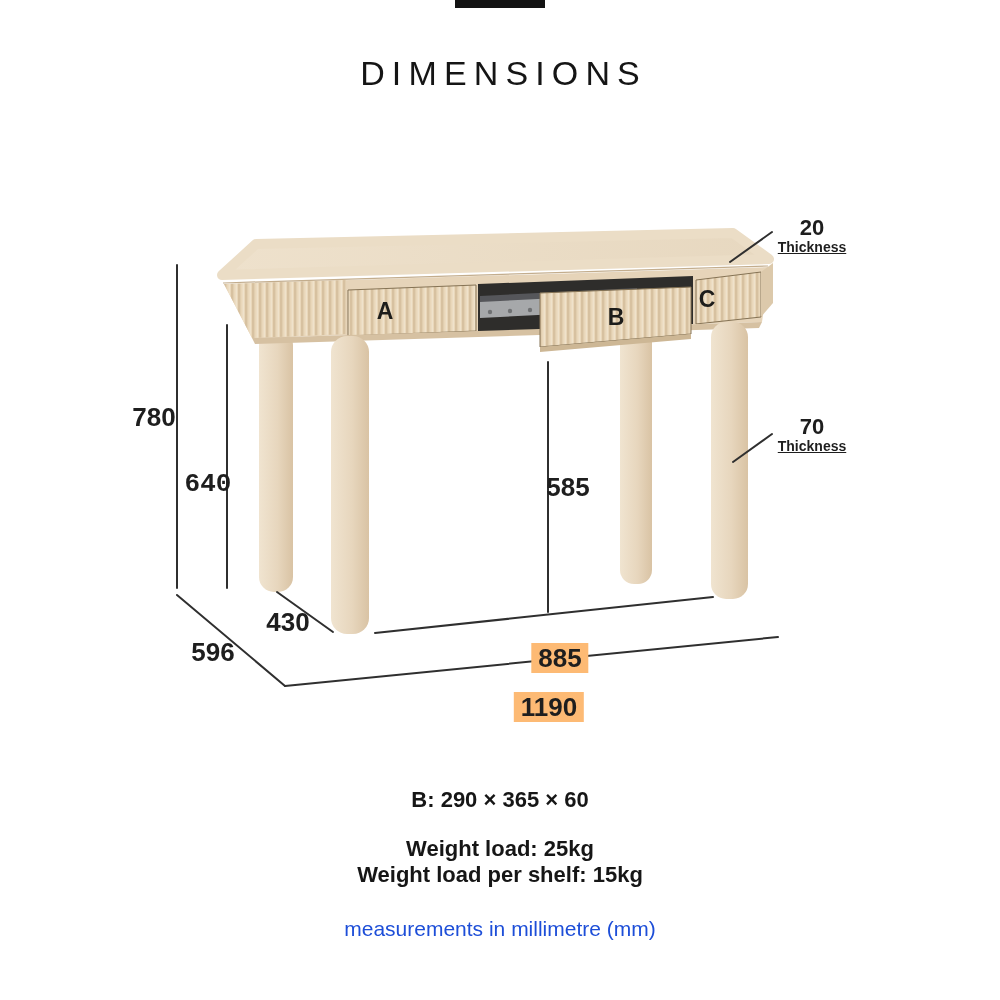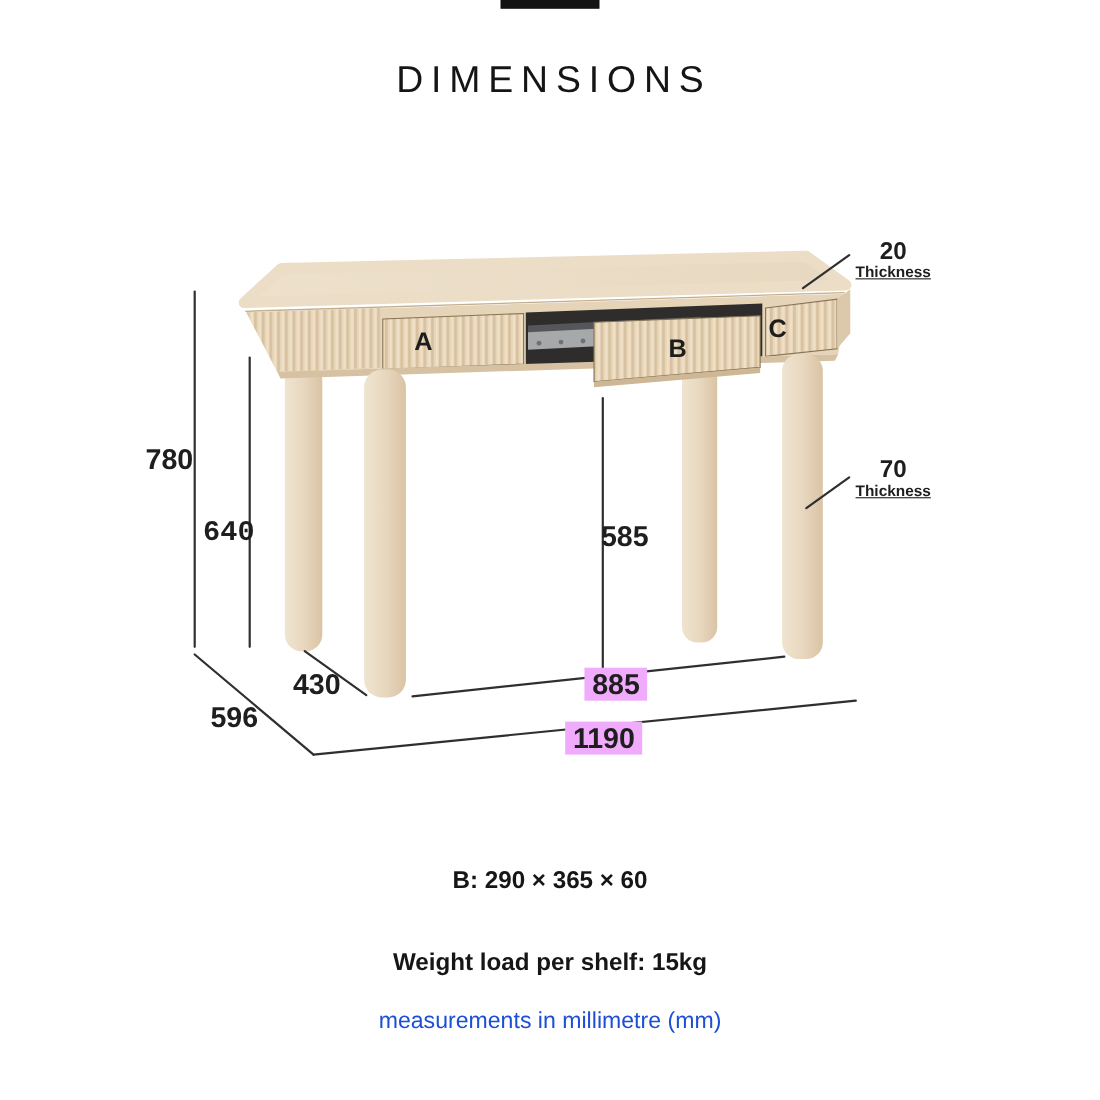--- a/index.html
+++ b/index.html
@@ -11,21 +11,21 @@
   .title{
     position:absolute;left:50%;top:73px;transform:translate(-50%,-50%);
     margin:0;font-size:34px;font-weight:400;letter-spacing:0.21em;padding-left:0.21em;
     color:#151515;white-space:nowrap;
   }
   svg{position:absolute;left:0;top:0;}
   .dim{
     position:absolute;transform:translate(-50%,-50%);
     font-weight:bold;font-size:26px;color:#1e1e1e;white-space:nowrap;line-height:1;
   }
-  .dim.bg{background:#f0abfc;padding:2px 7px;}
+  .dim.bg{background:#fdba74;padding:2px 7px;margin-top:36px;}
   .thick-num{font-size:22px;}
   .thick-cap{font-size:14px;text-decoration:underline;}
   .drawer-letter{font-size:23px;color:#1d1d1b;}
   .spec{
     position:absolute;left:50%;transform:translate(-50%,-50%);
     font-size:22px;font-weight:bold;white-space:nowrap;color:#161616;line-height:1;
   }
   .spec.regular{font-weight:normal;font-size:21px;color:#1d4ed8;}
 </style>
 </head>
@@ -117,16 +117,17 @@
   <div class="dim" style="left:213px;top:652px;">596</div>
   <div class="dim bg" style="left:560px;top:622px;">885</div>
   <div class="dim bg" style="left:549px;top:671px;">1190</div>
 
   <div class="dim thick-num" style="left:812px;top:228px;">20</div>
   <div class="dim thick-cap" style="left:812px;top:247px;">Thickness</div>
   <div class="dim thick-num" style="left:812px;top:427px;">70</div>
   <div class="dim thick-cap" style="left:812px;top:446px;">Thickness</div>
 
   <div class="spec" style="top:800px;">B: 290 × 365 × 60</div>
+  <div class="spec" style="top:849px;">Weight load: 25kg</div>
   <div class="spec" style="top:875px;">Weight load per shelf: 15kg</div>
   <div class="spec regular" style="top:928px;">measurements in millimetre (mm)</div>
 
 </div>
 
 </body></html>

